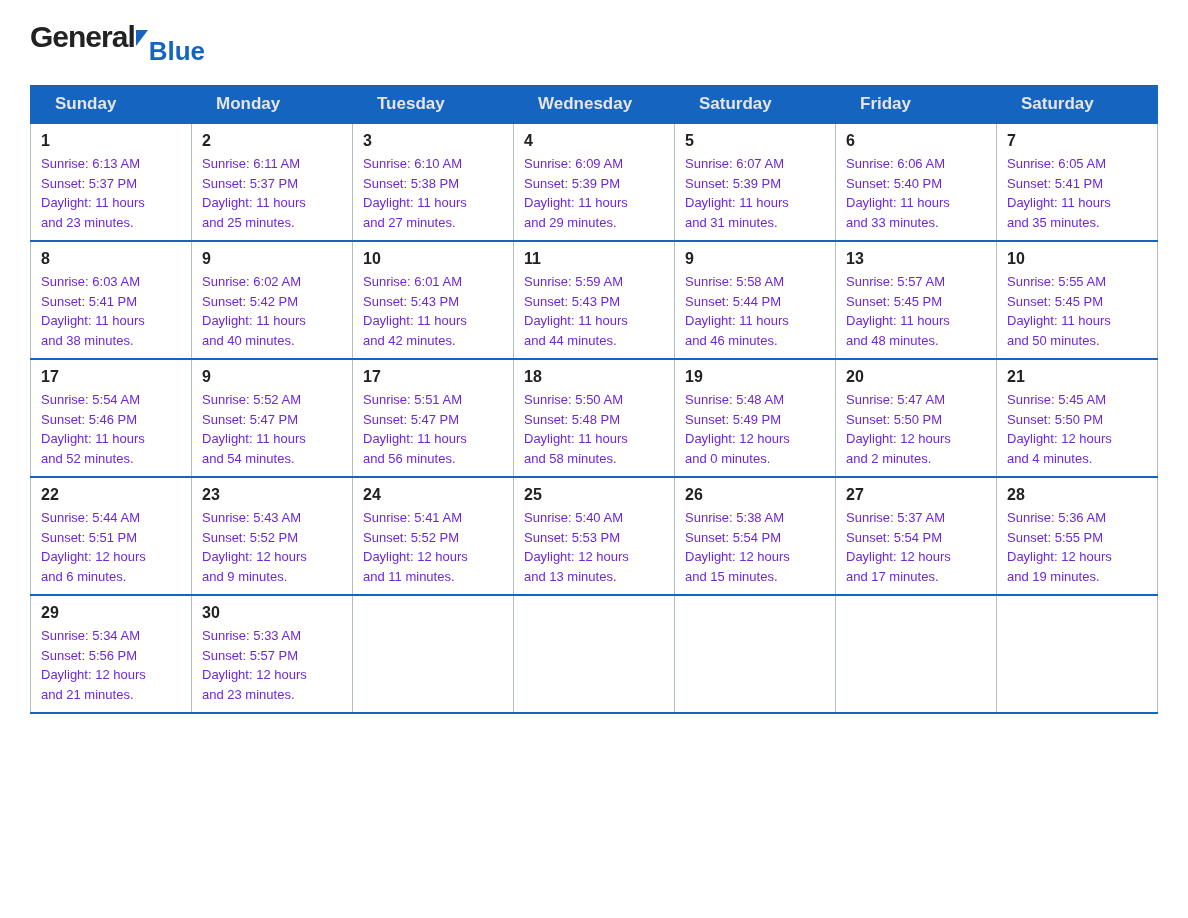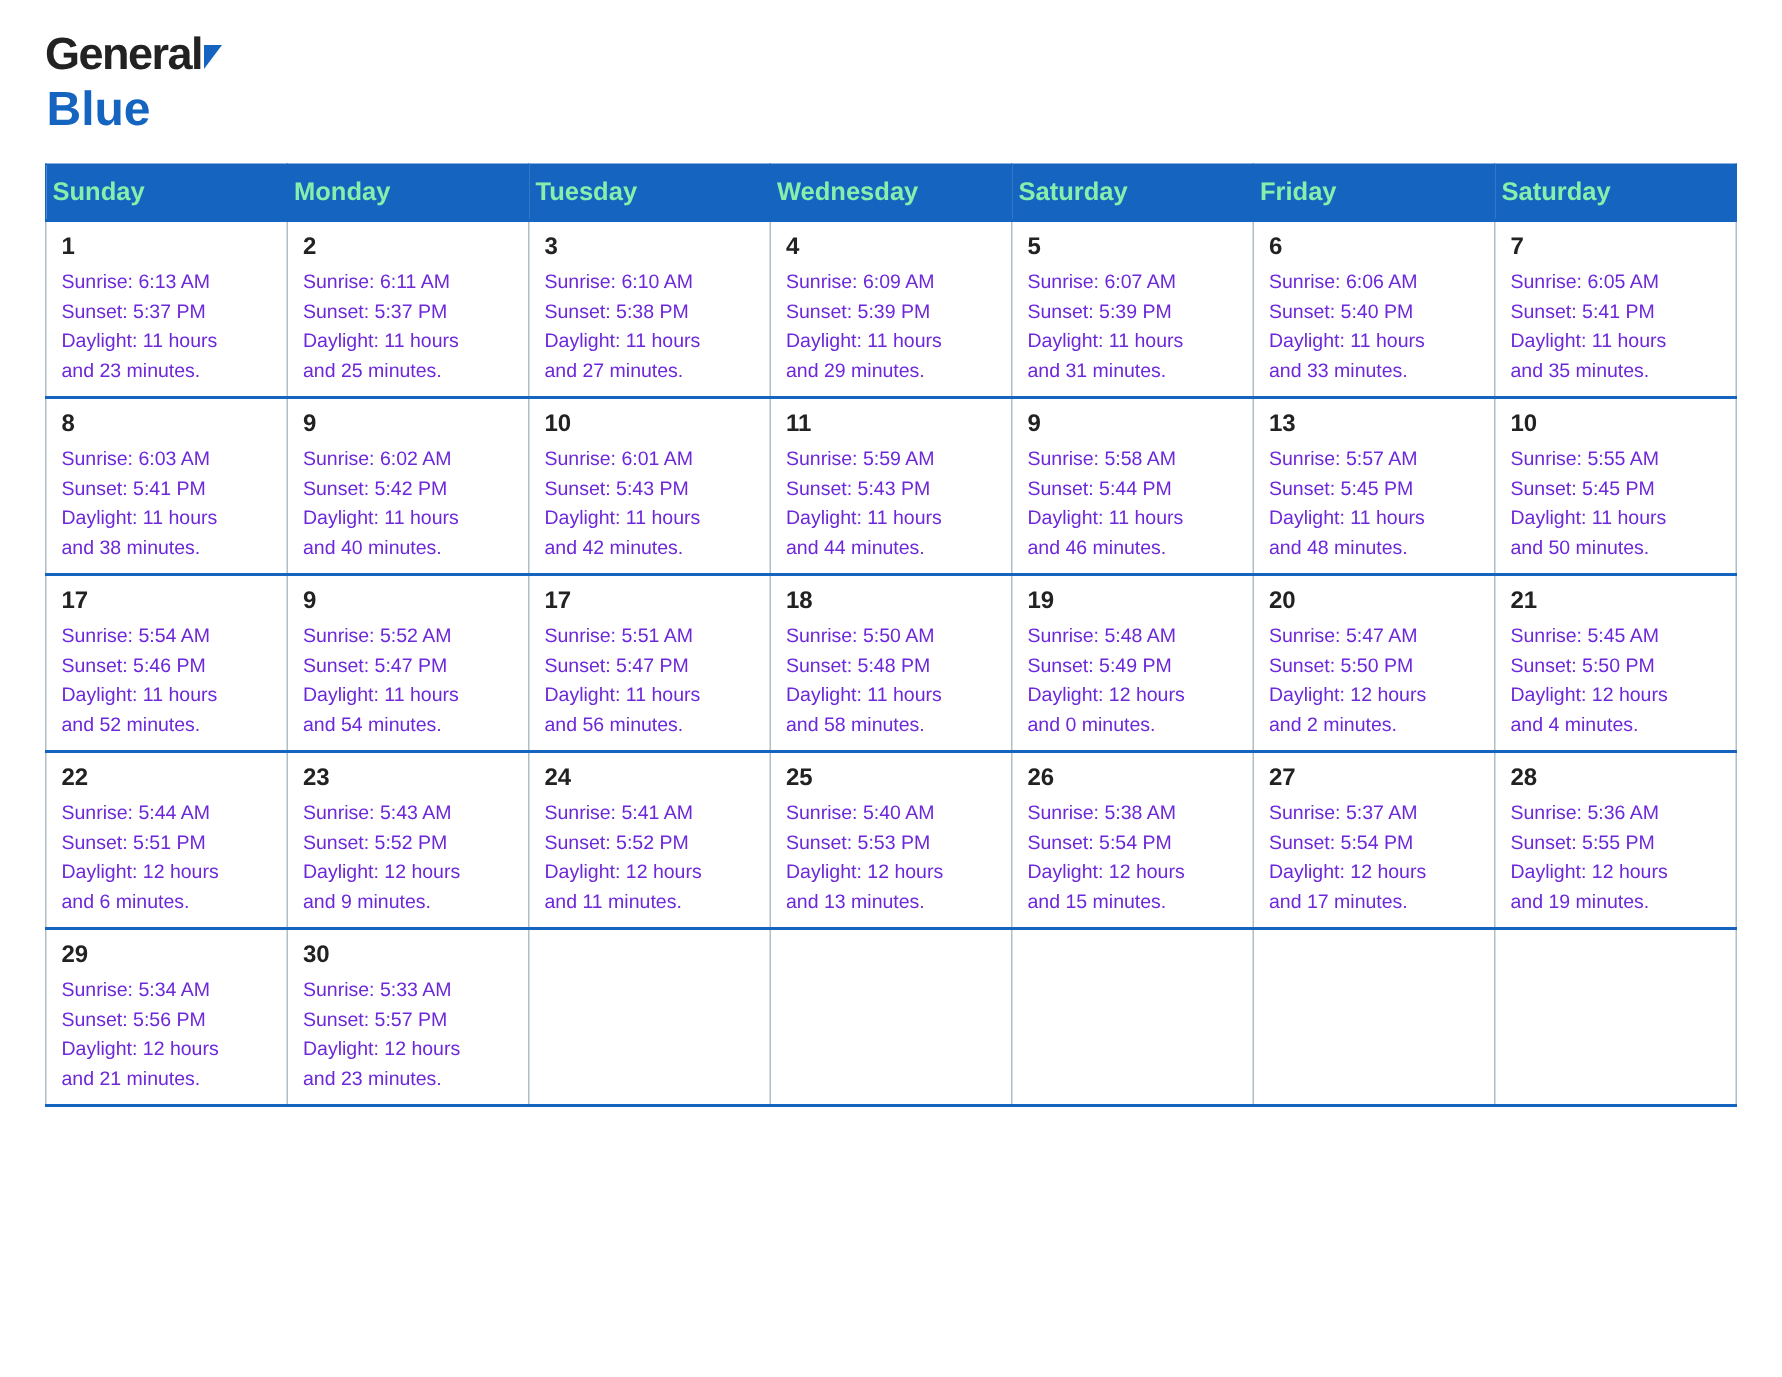--- a/index.html
+++ b/index.html
@@ -12,21 +12,20 @@
       padding: 20px 30px;
     }
     .header {
       display: flex;
       justify-content: space-between;
       align-items: flex-start;
       margin-bottom: 18px;
     }
     .logo {
       display: flex;
-      flex-direction: column;
       align-items: flex-start;
     }
     .title-block {
       text-align: right;
     }
     .month-title {
       font-size: 52px;
       font-weight: bold;
       color: #222;
       line-height: 1.1;
@@ -36,24 +35,24 @@
       color: #444;
       margin-top: 4px;
     }
     .calendar {
       width: 100%;
       border-collapse: collapse;
       border: 1.5px solid #1565c0;
     }
     .calendar th {
       background-color: #1565c0;
-      color: #86efac;
+      color: #e5e5e5;
       font-size: 17px;
       font-weight: bold;
-      padding: 8px 4px;
+      padding: 8px 24px;
       text-align: left;
       border: 1px solid #1565c0;
     }
     .calendar td {
       vertical-align: top;
       padding: 8px 10px;
       border: 1px solid #b0bec5;
       font-size: 13.5px;
       width: 14.28%;
       min-height: 110px;
@@ -90,24 +89,24 @@
       height: 0;
       border-style: solid;
       border-width: 16px 12px 0 0;
       border-color: #1565c0 transparent transparent transparent;
       display: inline-block;
       margin-left: 1px;
       margin-bottom: -2px;
     }
     .logo-row2 {
       color: #1565c0;
-      font-size: 32px;
+      font-size: 26px;
       font-weight: bold;
       letter-spacing: 0px;
-      margin-top: 0px;
+      margin-top: 16px;
       margin-left: 1px;
     }
   </style>
 </head>
 <body>
 
 <div class="header">
   <div class="logo">
     <div class="logo-main">
       <span>General</span>

